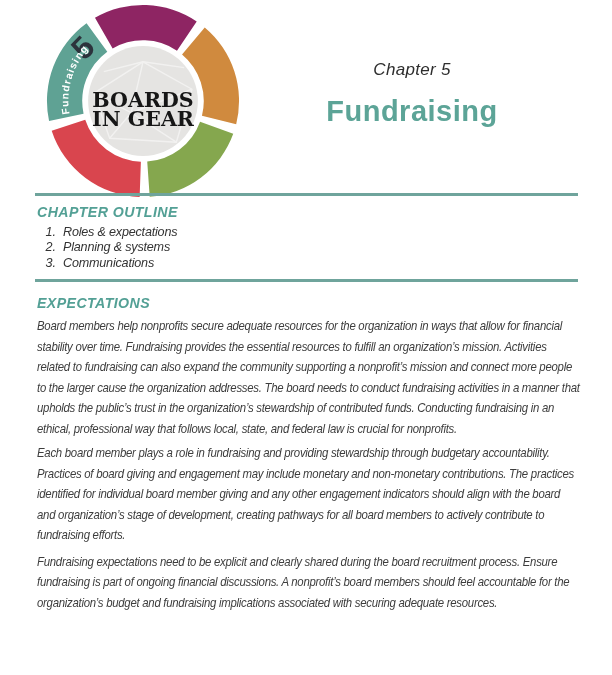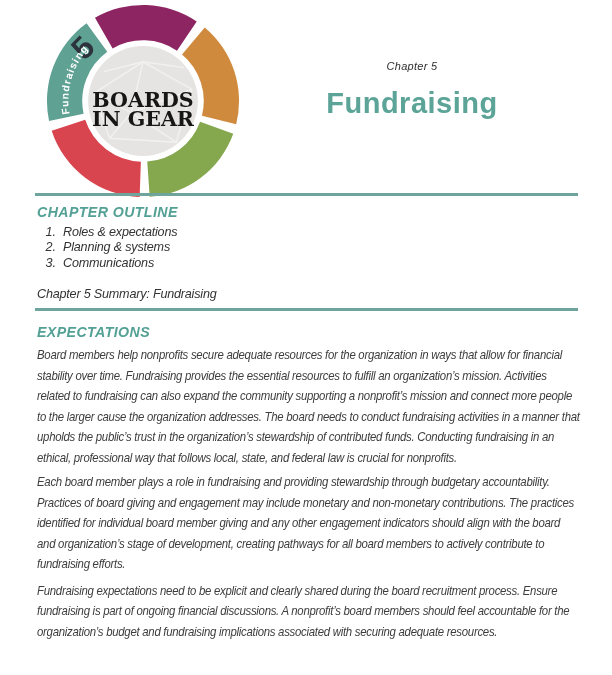--- a/index.html
+++ b/index.html
@@ -8,33 +8,33 @@
     font-family:"Liberation Sans",sans-serif;overflow:hidden;
   }
   
   .logo{position:absolute;left:45px;top:3px;width:196px;height:196px;}
   .logo svg{width:100%;height:100%;display:block;}
   .boards-text{font-family:"DejaVu Serif",serif;font-weight:bold;fill:#161616;}
   .badge-five{font-family:"Liberation Sans",sans-serif;font-weight:bold;fill:#2c333c;}
   .arc-label{font-family:"Liberation Sans",sans-serif;font-weight:bold;fill:#ffffff;letter-spacing:1.1px;}
   
   .chapter-head{position:absolute;left:292px;top:60px;width:240px;text-align:center;}
-  .chapter-label{font-style:italic;font-size:11px;color:#2e2e2e;letter-spacing:0.3px;}
+  .chapter-label{font-style:italic;font-size:17px;color:#2e2e2e;letter-spacing:0.3px;}
   .chapter-title{margin-top:15px;font-size:29px;font-weight:bold;color:#5CA497;letter-spacing:0.5px;}
   
   .content{position:absolute;left:35px;top:193px;width:543px;color:#3d3d3d;font-style:italic;}
   .rule{height:3px;background:#6FA49C;border:none;margin:0;}
   .sec-head{
     font-size:14.2px;font-weight:bold;color:#53A095;letter-spacing:0.4px;
     margin:0;padding:0;line-height:17px;
   }
   .outline-head{margin:8px 0 4px 2px;}
   .intro-head{margin:13px 0 0 2px;}
   .sect-head{margin:1px 0 0 2px;}
-  .outline-list{margin:2px 0 16px 0;padding:0 0 0 24px;font-size:12.6px;line-height:15.4px;
+  .outline-list{margin:2px 0 8px 0;padding:0 0 0 24px;font-size:12.6px;line-height:15.4px;
     letter-spacing:-0.2px;color:#333333;}
   .outline-list li{padding-left:4px;margin:0;}
   .outline-summary{font-size:12.6px;line-height:15px;letter-spacing:-0.2px;color:#333333;
     margin:0 0 6px 2px;}
   .body-p{
     font-size:12.4px;line-height:20.5px;letter-spacing:-0.3px;color:#3d3d3d;
     width:590px;transform:scaleX(0.92);transform-origin:0 0;
     margin:4px 0 0 2px;
   }
   .body-p.second{margin-top:6px;}
@@ -83,21 +83,20 @@
 
   <div class="content">
     <hr class="rule">
 
     <h2 class="sec-head outline-head">CHAPTER OUTLINE</h2>
     <ol class="outline-list">
       <li>Roles &amp; expectations</li>
       <li>Planning &amp; systems</li>
       <li>Communications</li>
     </ol>
-    <div class="outline-summary">Chapter 5 Summary: Fundraising</div>
 
     <hr class="rule">
 
     <h2 class="sec-head intro-head">EXPECTATIONS</h2>
     <p class="body-p">Board members help nonprofits secure adequate resources for the organization in ways that allow for financial stability over time. Fundraising provides the essential resources to fulfill an organization’s mission. Activities related to fundraising can also expand the community supporting a nonprofit’s mission and connect more people to the larger cause the organization addresses. The board needs to conduct fundraising activities in a manner that upholds the public’s trust in the organization’s stewardship of contributed funds. Conducting fundraising in an ethical, professional way that follows local, state, and federal law is crucial for nonprofits.</p>
 
     <p class="body-p">Each board member plays a role in fundraising and providing stewardship through budgetary accountability. Practices of board giving and engagement may include monetary and non-monetary contributions. The practices identified for individual board member giving and any other engagement indicators should align with the board and organization’s stage of development, creating pathways for all board members to actively contribute to fundraising efforts.</p>
     <p class="body-p second">Fundraising expectations need to be explicit and clearly shared during the board recruitment process. Ensure fundraising is part of ongoing financial discussions. A nonprofit’s board members should feel accountable for the organization’s budget and fundraising implications associated with securing adequate resources.</p>
   </div>
 

